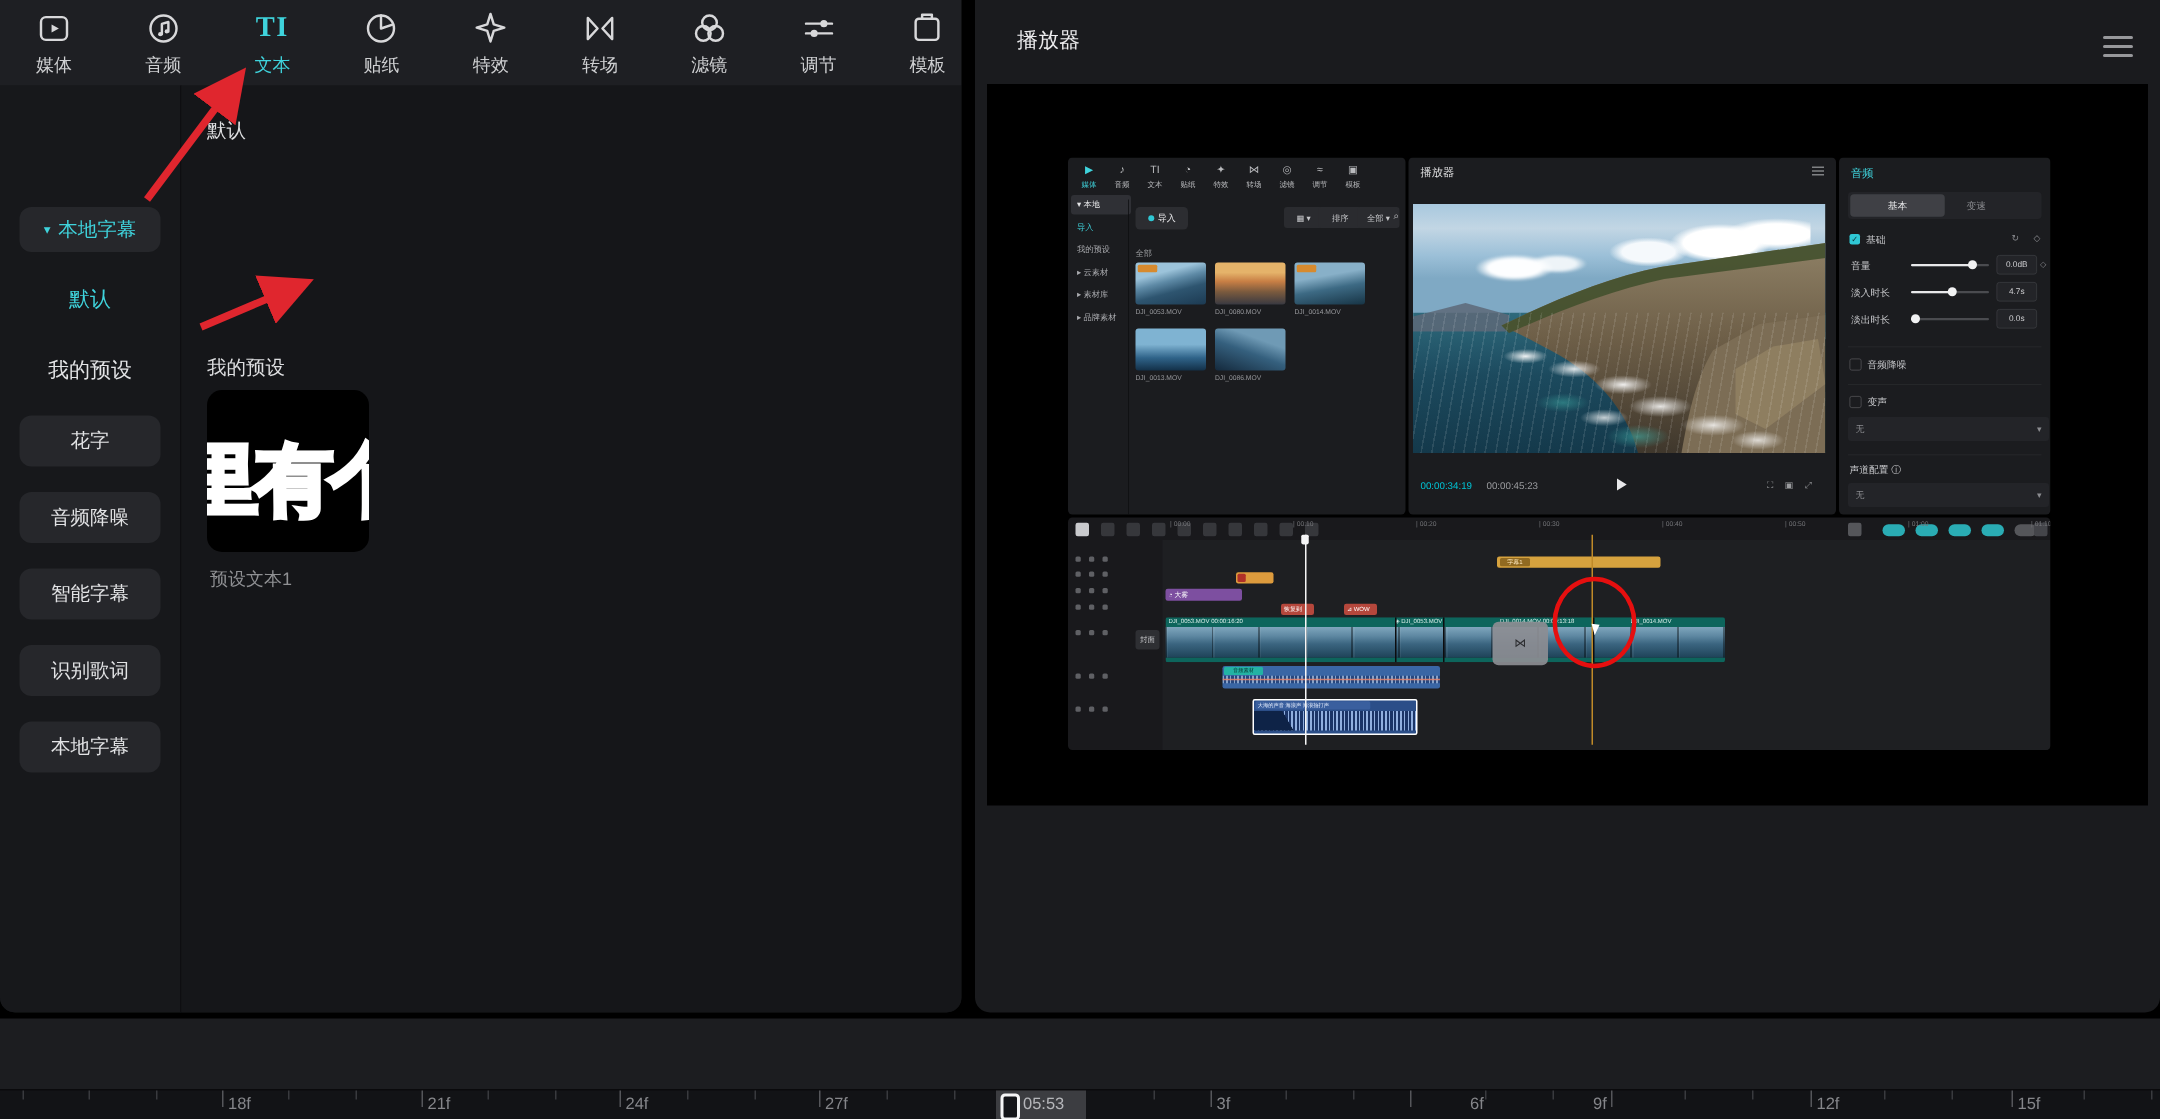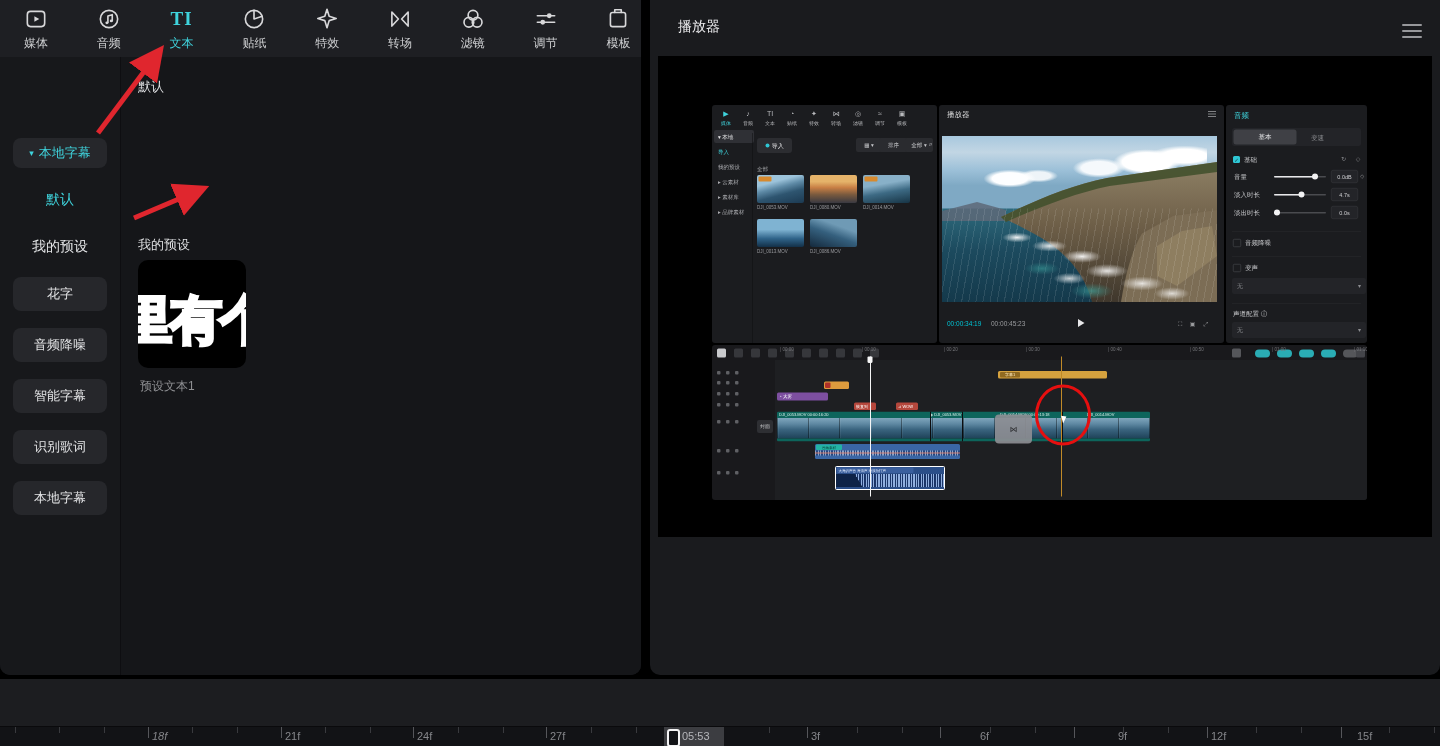--- a/index.html
+++ b/index.html
@@ -480,33 +480,33 @@
       <div class="mtick" style="position: absolute; left: 901.7px;"></div>
       <div class="mtick" style="position: absolute; left: 990.3px;"></div>
       <div class="mtick" style="position: absolute; left: 1034.7px;"></div>
       <div class="mtick" style="position: absolute; left: 1123.3px;"></div>
       <div class="mtick" style="position: absolute; left: 1167.7px;"></div>
       <div class="mtick" style="position: absolute; left: 1256.3px;"></div>
       <div class="mtick" style="position: absolute; left: 1300.7px;"></div>
       <div class="mtick" style="position: absolute; left: 1389.3px;"></div>
       <div class="mtick" style="position: absolute; left: 1433.7px;"></div>
       <div class="Mtick" style="position: absolute; left: 148px;"></div>
-      <div class="Mlbl" style="position: absolute; left: 152px; font-style: italic;">18f</div>
+      <div class="Mlbl" style="position: absolute; left: 152px;">18f</div>
       <div class="Mtick" style="position: absolute; left: 281px;"></div>
       <div class="Mlbl" style="position: absolute; left: 285px;">21f</div>
       <div class="Mtick" style="position: absolute; left: 413px;"></div>
       <div class="Mlbl" style="position: absolute; left: 417px;">24f</div>
       <div class="Mtick" style="position: absolute; left: 546px;"></div>
       <div class="Mlbl" style="position: absolute; left: 550px;">27f</div>
       <div class="Mtick" style="position: absolute; left: 807px;"></div>
       <div class="Mlbl" style="position: absolute; left: 811px;">3f</div>
       <div class="Mtick" style="position: absolute; left: 940px;"></div>
       <div class="Mlbl" style="position: absolute; left: 980px;">6f</div>
       <div class="Mtick" style="position: absolute; left: 1074px;"></div>
-      <div class="Mlbl" style="position: absolute; left: 1118px;">9f</div>
+      <div class="Mlbl" style="position: absolute; left: 1062px;">9f</div>
       <div class="Mtick" style="position: absolute; left: 1207px;"></div>
       <div class="Mlbl" style="position: absolute; left: 1211px;">12f</div>
       <div class="Mtick" style="position: absolute; left: 1341px;"></div>
-      <div class="Mlbl" style="position: absolute; left: 1345px; margin-left: 12px;">15f</div>
+      <div class="Mlbl" style="position: absolute; left: 1345px;">15f</div>
     </div>
   <div id="phl" class="a"></div>
   <div id="phl-lbl" class="a">05:53</div>
 </div>
 
 </body></html>

